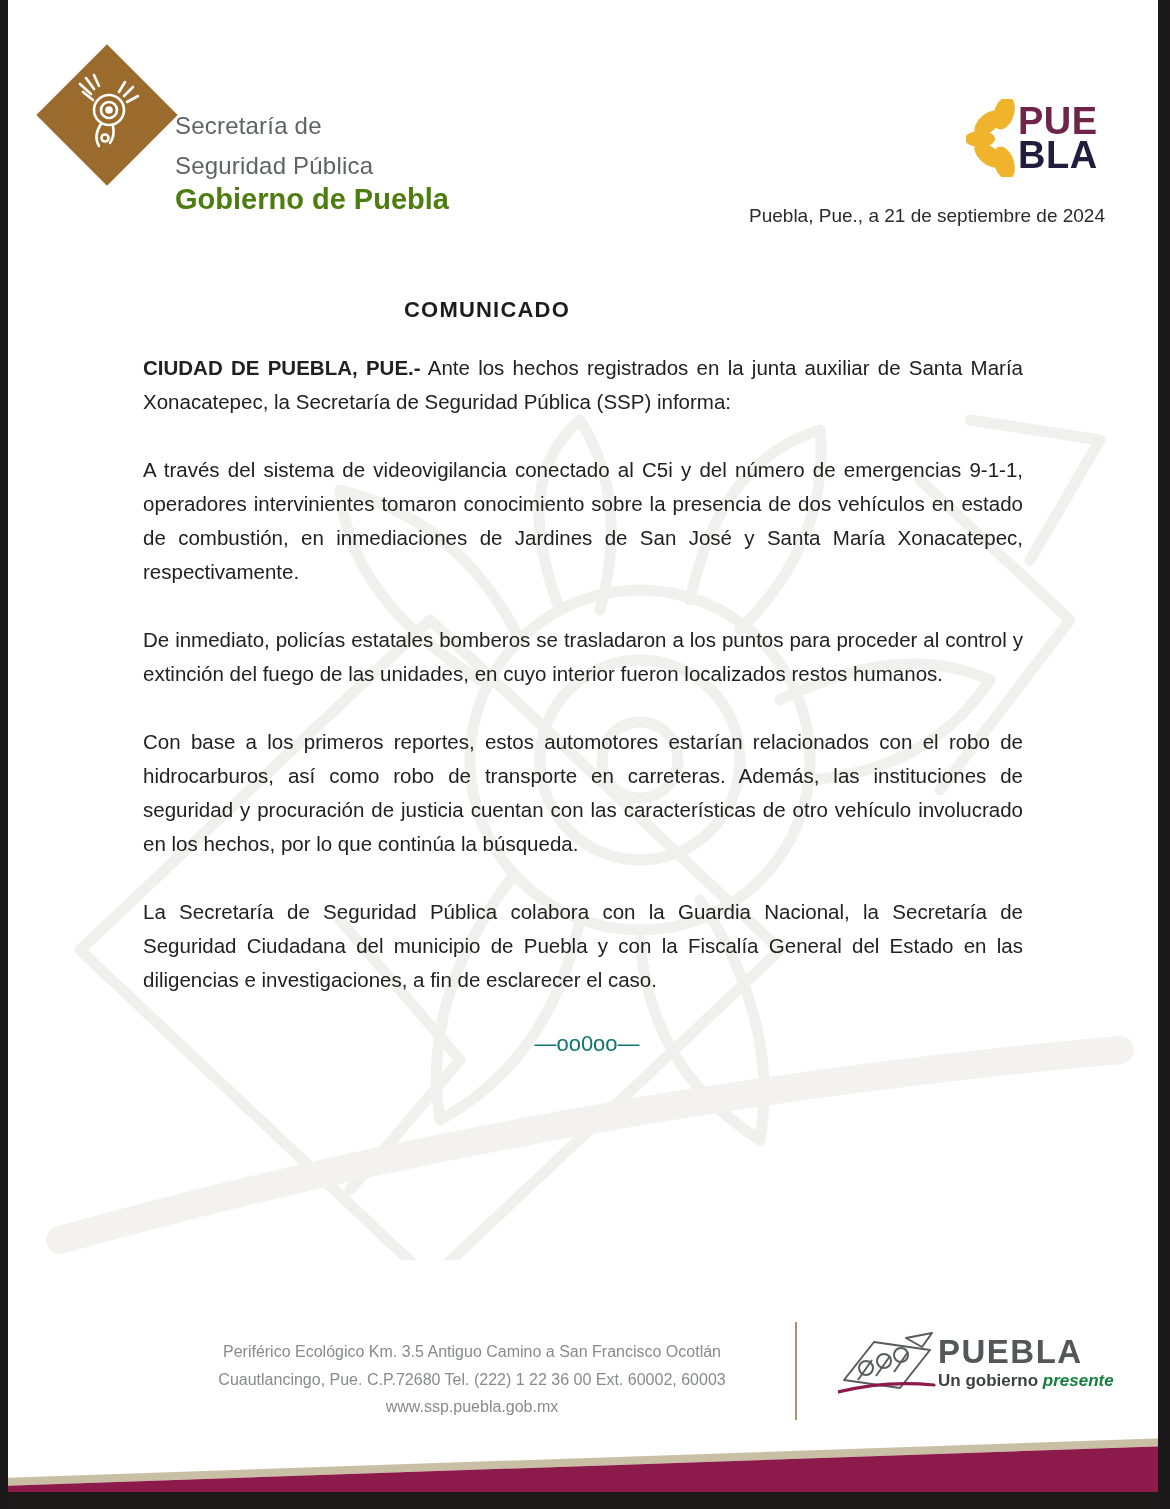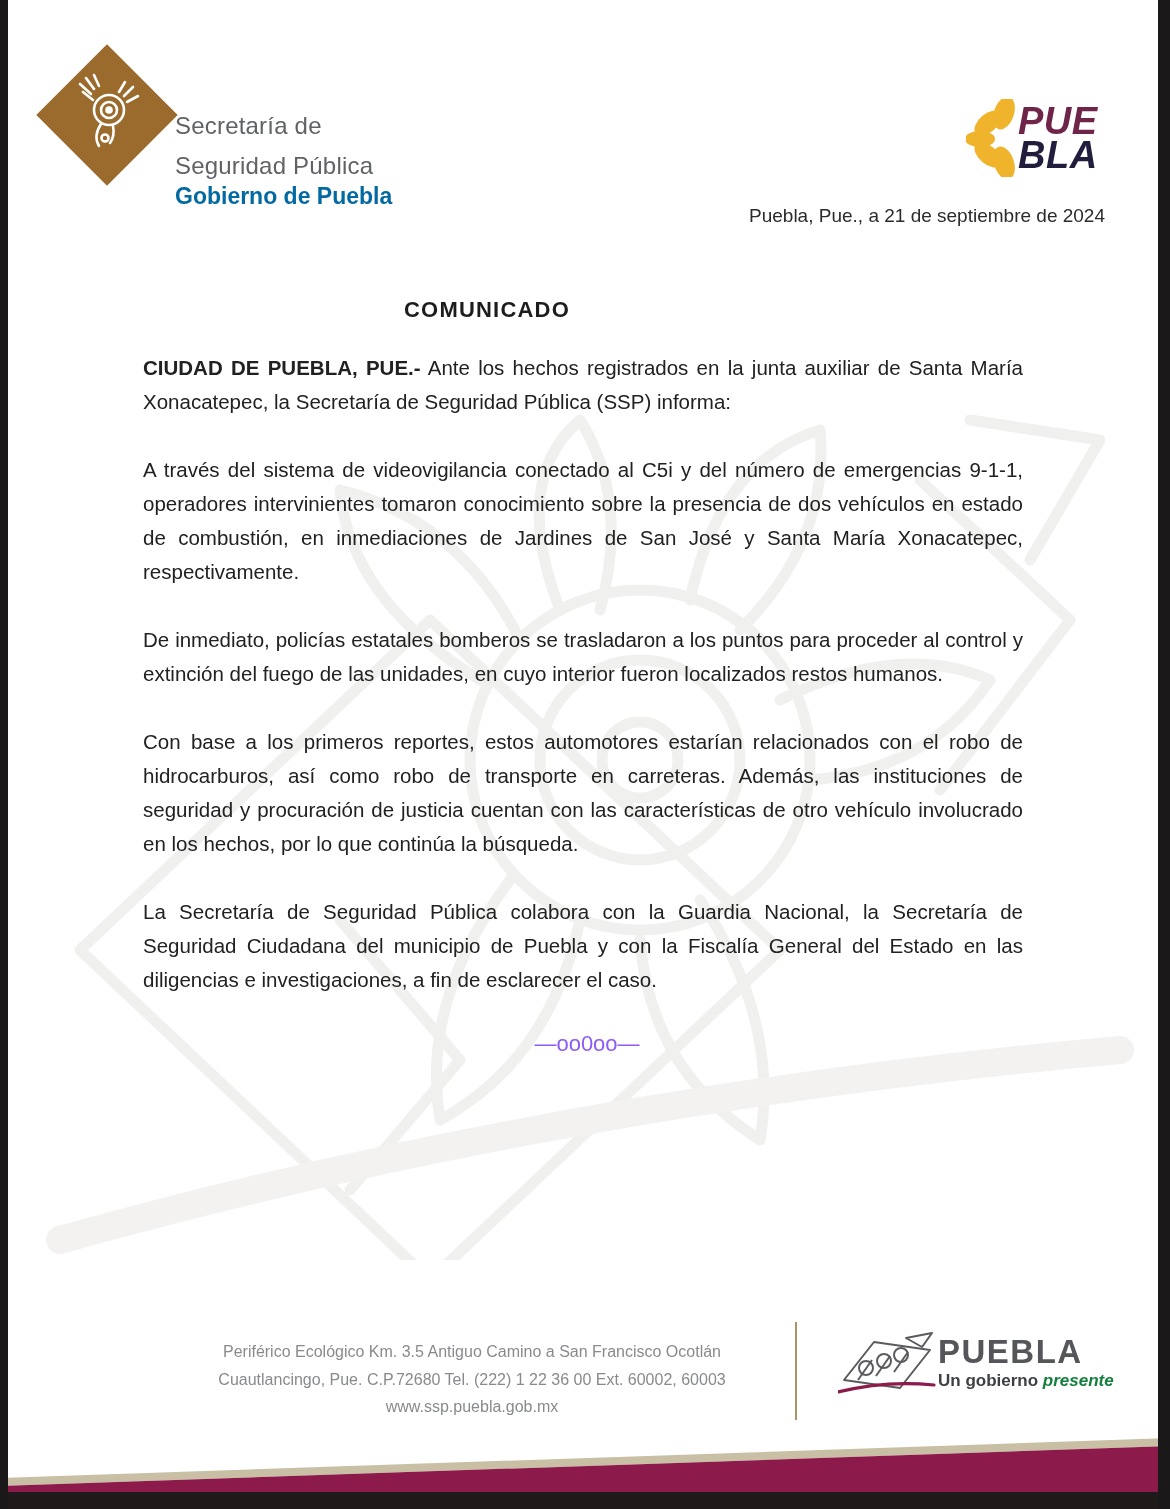--- a/index.html
+++ b/index.html
@@ -15,40 +15,40 @@
 
   
   .watermark { position:absolute; left:40px; top:360px; z-index:0; opacity:0.75; }
 
   
   .diamond { position:absolute; left:57px; top:65px; width:100px; height:100px;
              background:#9a6b2d; transform:rotate(45deg); z-index:2; }
   .diamond-glyph { position:absolute; left:63px; top:66px; z-index:3; }
   .org-name { position:absolute; left:175px; top:106px; font-size:24px; line-height:40px;
               color:#606266; letter-spacing:0.2px; z-index:2; }
-  .gov-line { position:absolute; left:175px; top:183px; font-size:23px; font-weight:bold;
-              color:#0369a1; z-index:2; }
+  .gov-line { position:absolute; left:175px; top:183px; font-size:29px; font-weight:bold;
+              color:#4d7c0f; z-index:2; }
 
-  .puebla-logo { position:absolute; left:966px; top:99px; display:flex; align-items:center; z-index:2;font-style:italic; }
+  .puebla-logo { position:absolute; left:966px; top:99px; display:flex; align-items:center; z-index:2; }
   .puebla-logo .petals { margin-right:-4px; }
   .puebla-logo .wordmark { font-weight:800; font-size:38px; line-height:34px; letter-spacing:0.5px; }
   .puebla-logo .pue { color:#6f2449; }
   .puebla-logo .bla { color:#211d3c; }
 
   .date-line { position:absolute; right:65px; top:205px; font-size:19px; color:#2b2b2c;
                text-align:left; z-index:2; }
 
   .doc-title { position:absolute; left:0; top:297px; width:974px; text-align:center;
                font-size:22px; font-weight:bold; letter-spacing:1.2px; color:#1c1c1c; z-index:2; }
 
   .body-text { position:absolute; left:143px; top:351px; width:888px; z-index:2; }
   .body-text p { font-size:20.5px; line-height:34px; color:#212121; text-align:justify;
                  margin:0 8px 34px 0; }
   .body-text p strong { font-weight:bold; }
-  .separator { text-align:center; font-size:22px; color:#8b5cf6; margin-top:8px; }
+  .separator { text-align:center; font-size:22px; color:#0f766e; margin-top:8px; }
 
   
   .footer-address { position:absolute; left:172px; top:1338px; width:600px; text-align:center;
                     font-size:16px; line-height:27.5px; color:#898a8d; z-index:2; }
   .footer-divider { position:absolute; left:795px; top:1322px; width:2px; height:98px;
                     background:#ac9468; z-index:2; }
   .footer-emblem { position:absolute; left:838px; top:1330px; z-index:2; }
   .footer-brand  { position:absolute; left:938px; top:1334px; z-index:2; }
   .footer-brand .brand-name { font-size:33px; font-weight:700; letter-spacing:1.5px;
                               color:#55565a; line-height:36px; }

